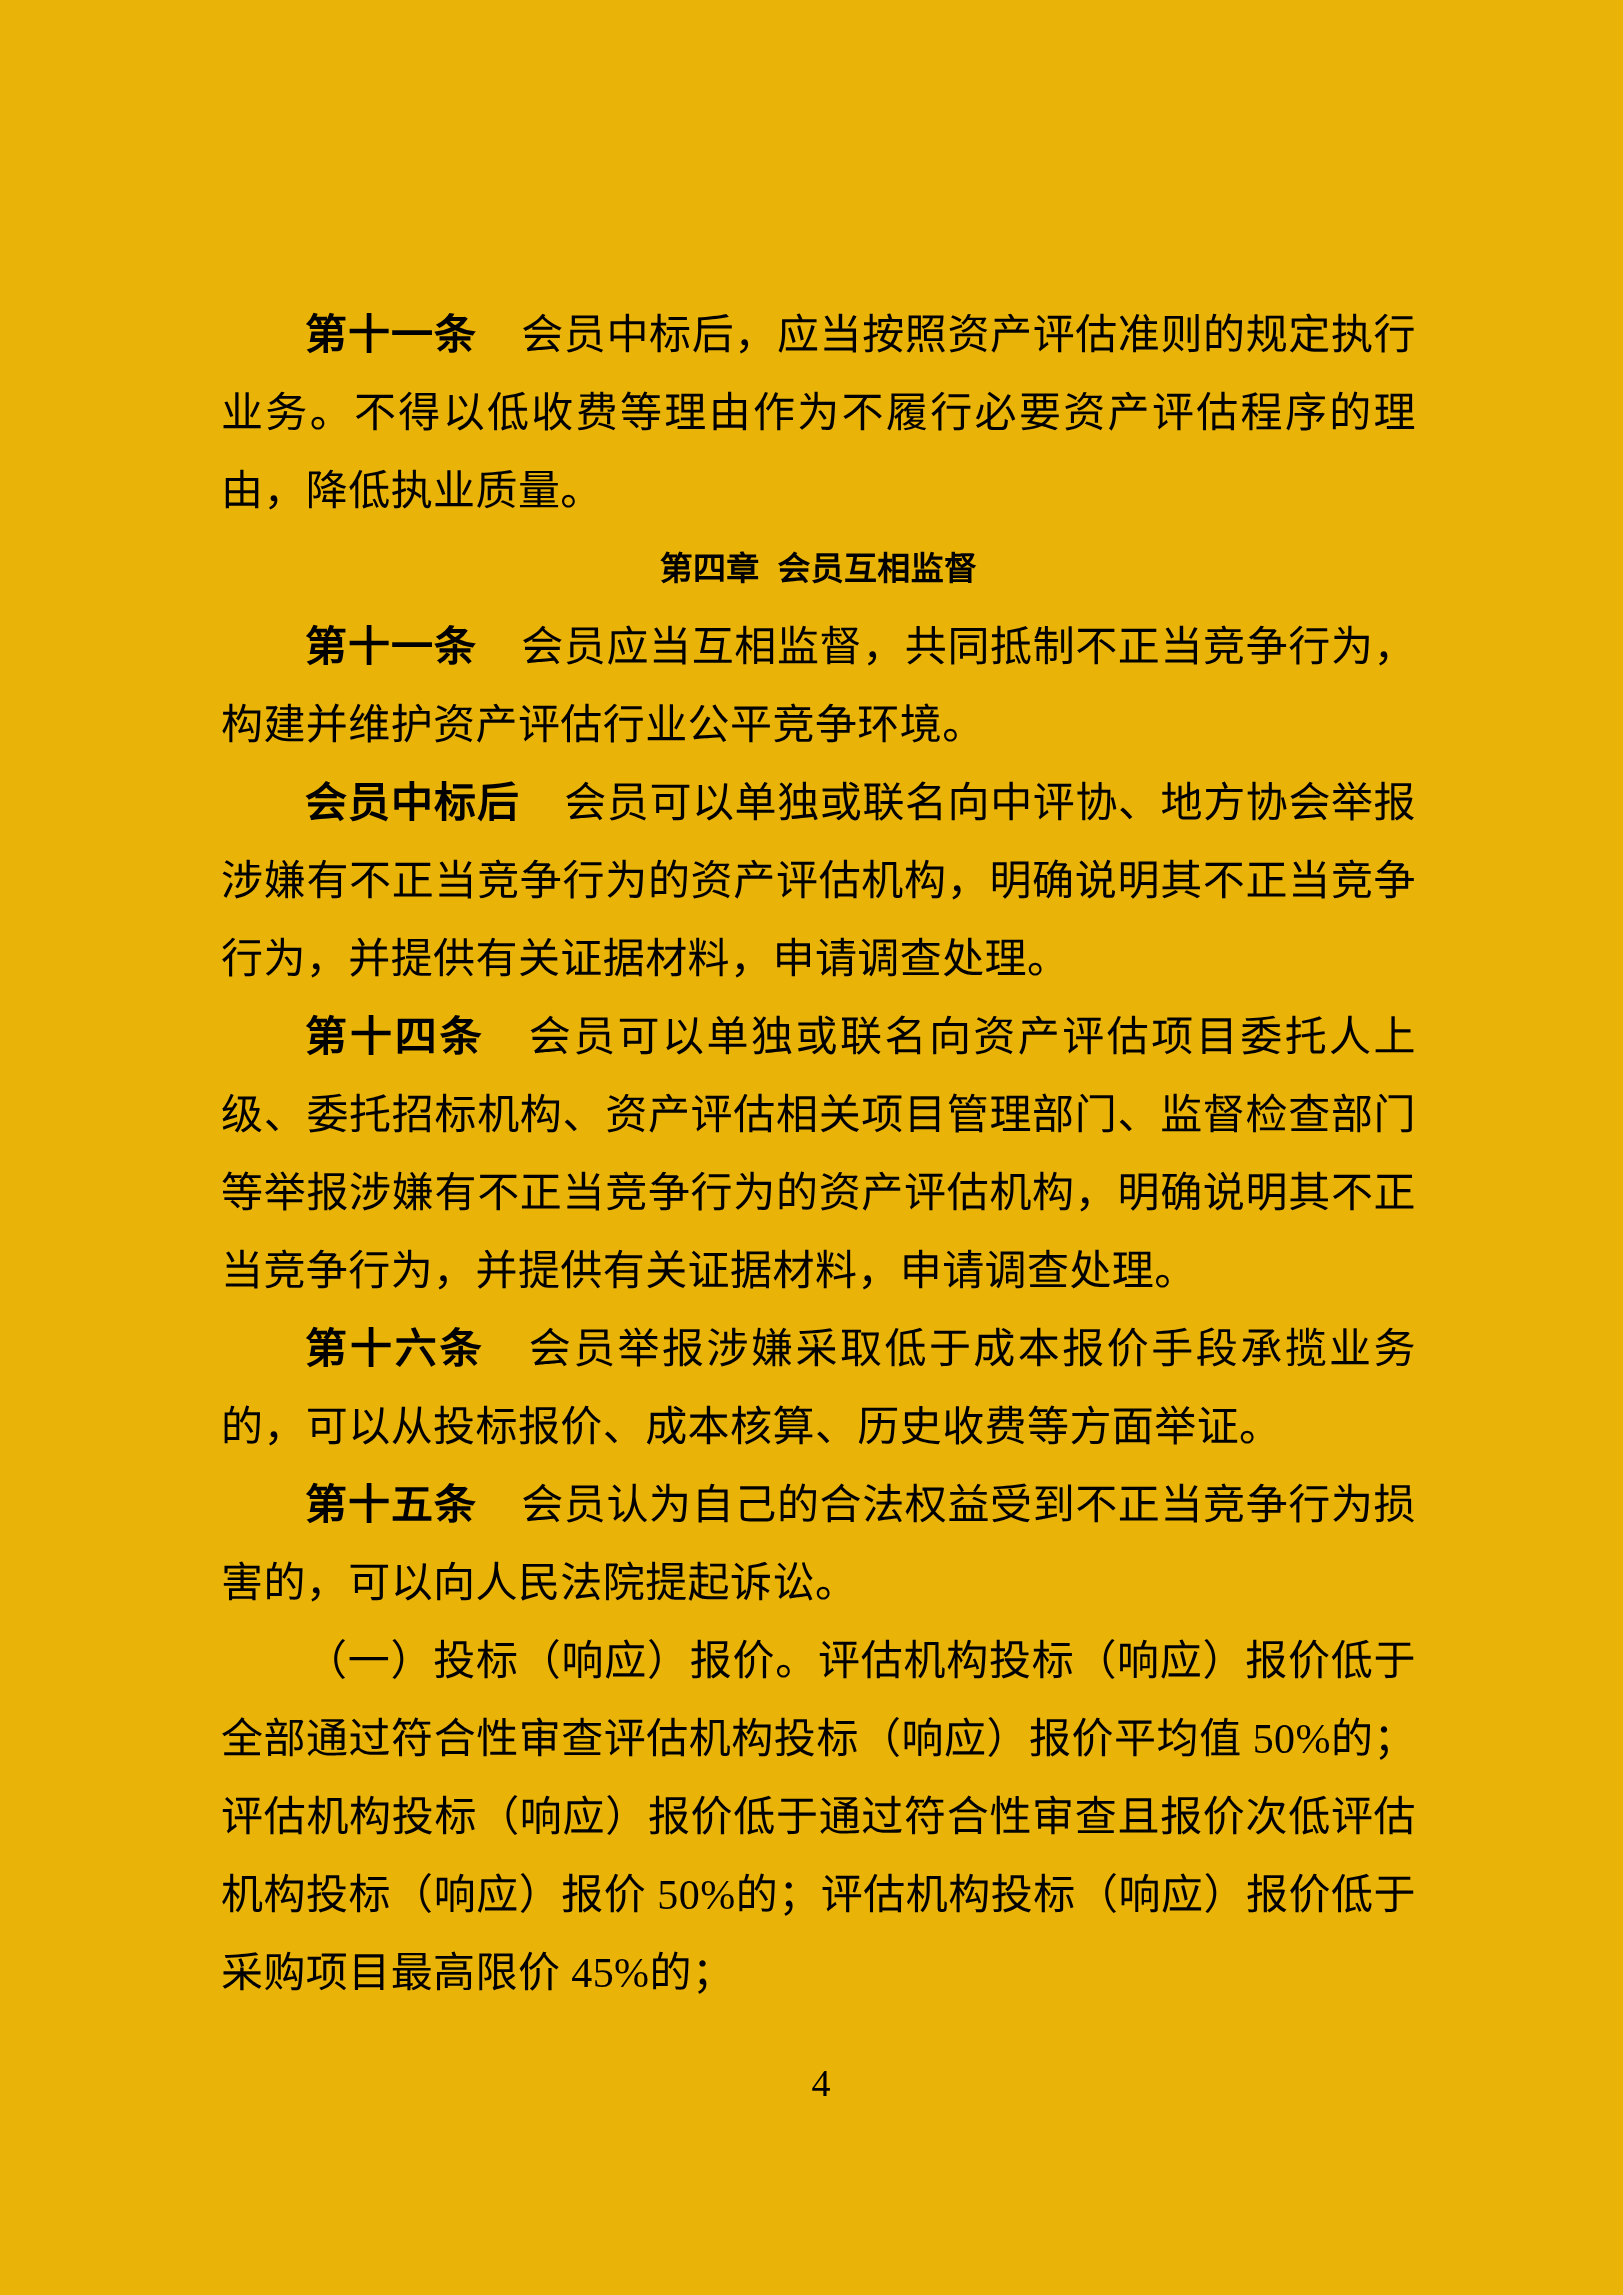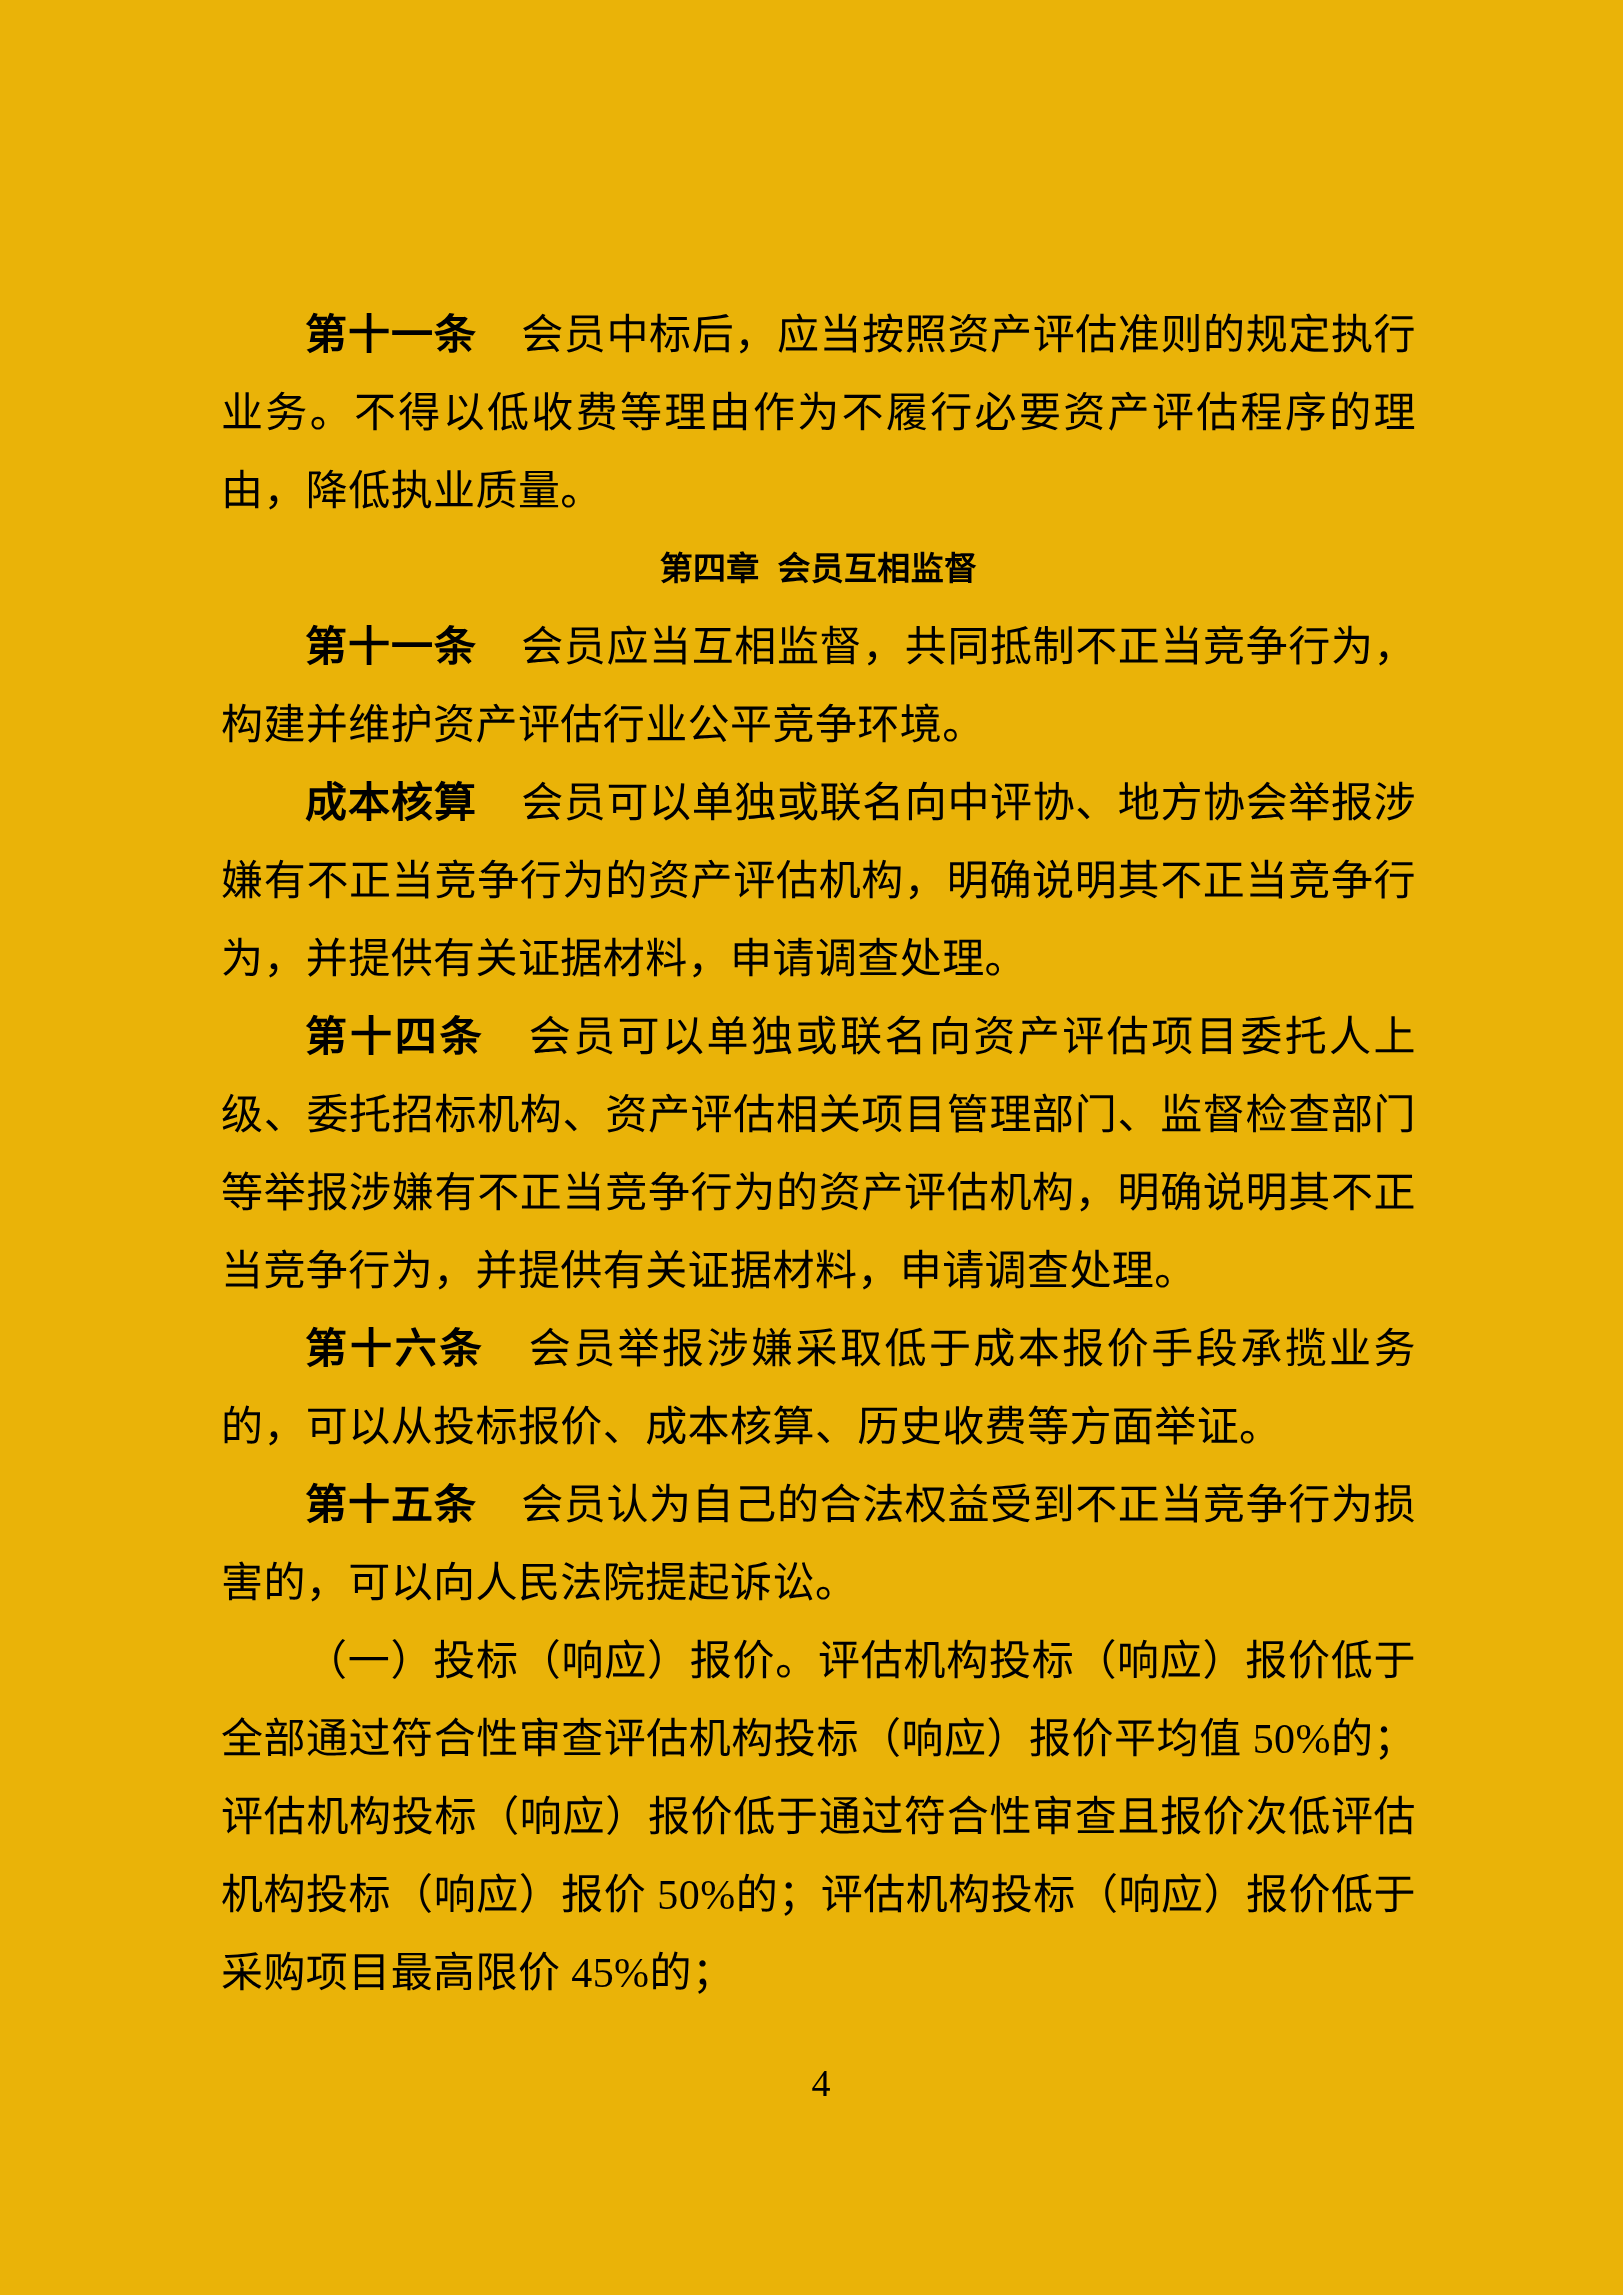--- a/index.html
+++ b/index.html
@@ -68,21 +68,21 @@
 
 <div class="page">
   <div class="page-body">
 
     <p class="para"><b class="article-label">第十一条</b><span>会员中标后，应当按照资产评估准则的规定执行业务。不得以低收费等理由作为不履行必要资产评估程序的理由，降低执业质量。</span></p>
 
     <div class="chapter-heading">第四章 会员互相监督</div>
 
     <p class="para"><b class="article-label">第十一条</b><span>会员应当互相监督，共同抵制不正当竞争行为，构建并维护资产评估行业公平竞争环境。</span></p>
 
-    <p class="para"><b class="article-label">成本核算</b><span>会员可以单独或联名向中评协、地方协会举报涉嫌有不正当竞争行为的资产评估机构，明确说明其不正当竞争行为，并提供有关证据材料，申请调查处理。</span></p>
+    <p class="para"><b class="article-label">会员中标后</b><span>会员可以单独或联名向中评协、地方协会举报涉嫌有不正当竞争行为的资产评估机构，明确说明其不正当竞争行为，并提供有关证据材料，申请调查处理。</span></p>
 
     <p class="para"><b class="article-label">第十四条</b><span>会员可以单独或联名向资产评估项目委托人上级、委托招标机构、资产评估相关项目管理部门、监督检查部门等举报涉嫌有不正当竞争行为的资产评估机构，明确说明其不正当竞争行为，并提供有关证据材料，申请调查处理。</span></p>
 
     <p class="para"><b class="article-label">第十六条</b><span>会员举报涉嫌采取低于成本报价手段承揽业务的，可以从投标报价、成本核算、历史收费等方面举证。</span></p>
 
     <p class="para"><b class="article-label">第十五条</b><span>会员认为自己的合法权益受到不正当竞争行为损害的，可以向人民法院提起诉讼。</span></p>
 
     <p class="para">（一）投标（响应）报价。评估机构投标（响应）报价低于全部通过符合性审查评估机构投标（响应）报价平均值 50%的；评估机构投标（响应）报价低于通过符合性审查且报价次低评估机构投标（响应）报价 50%的；评估机构投标（响应）报价低于采购项目最高限价 45%的；</p>
 
   </div>

